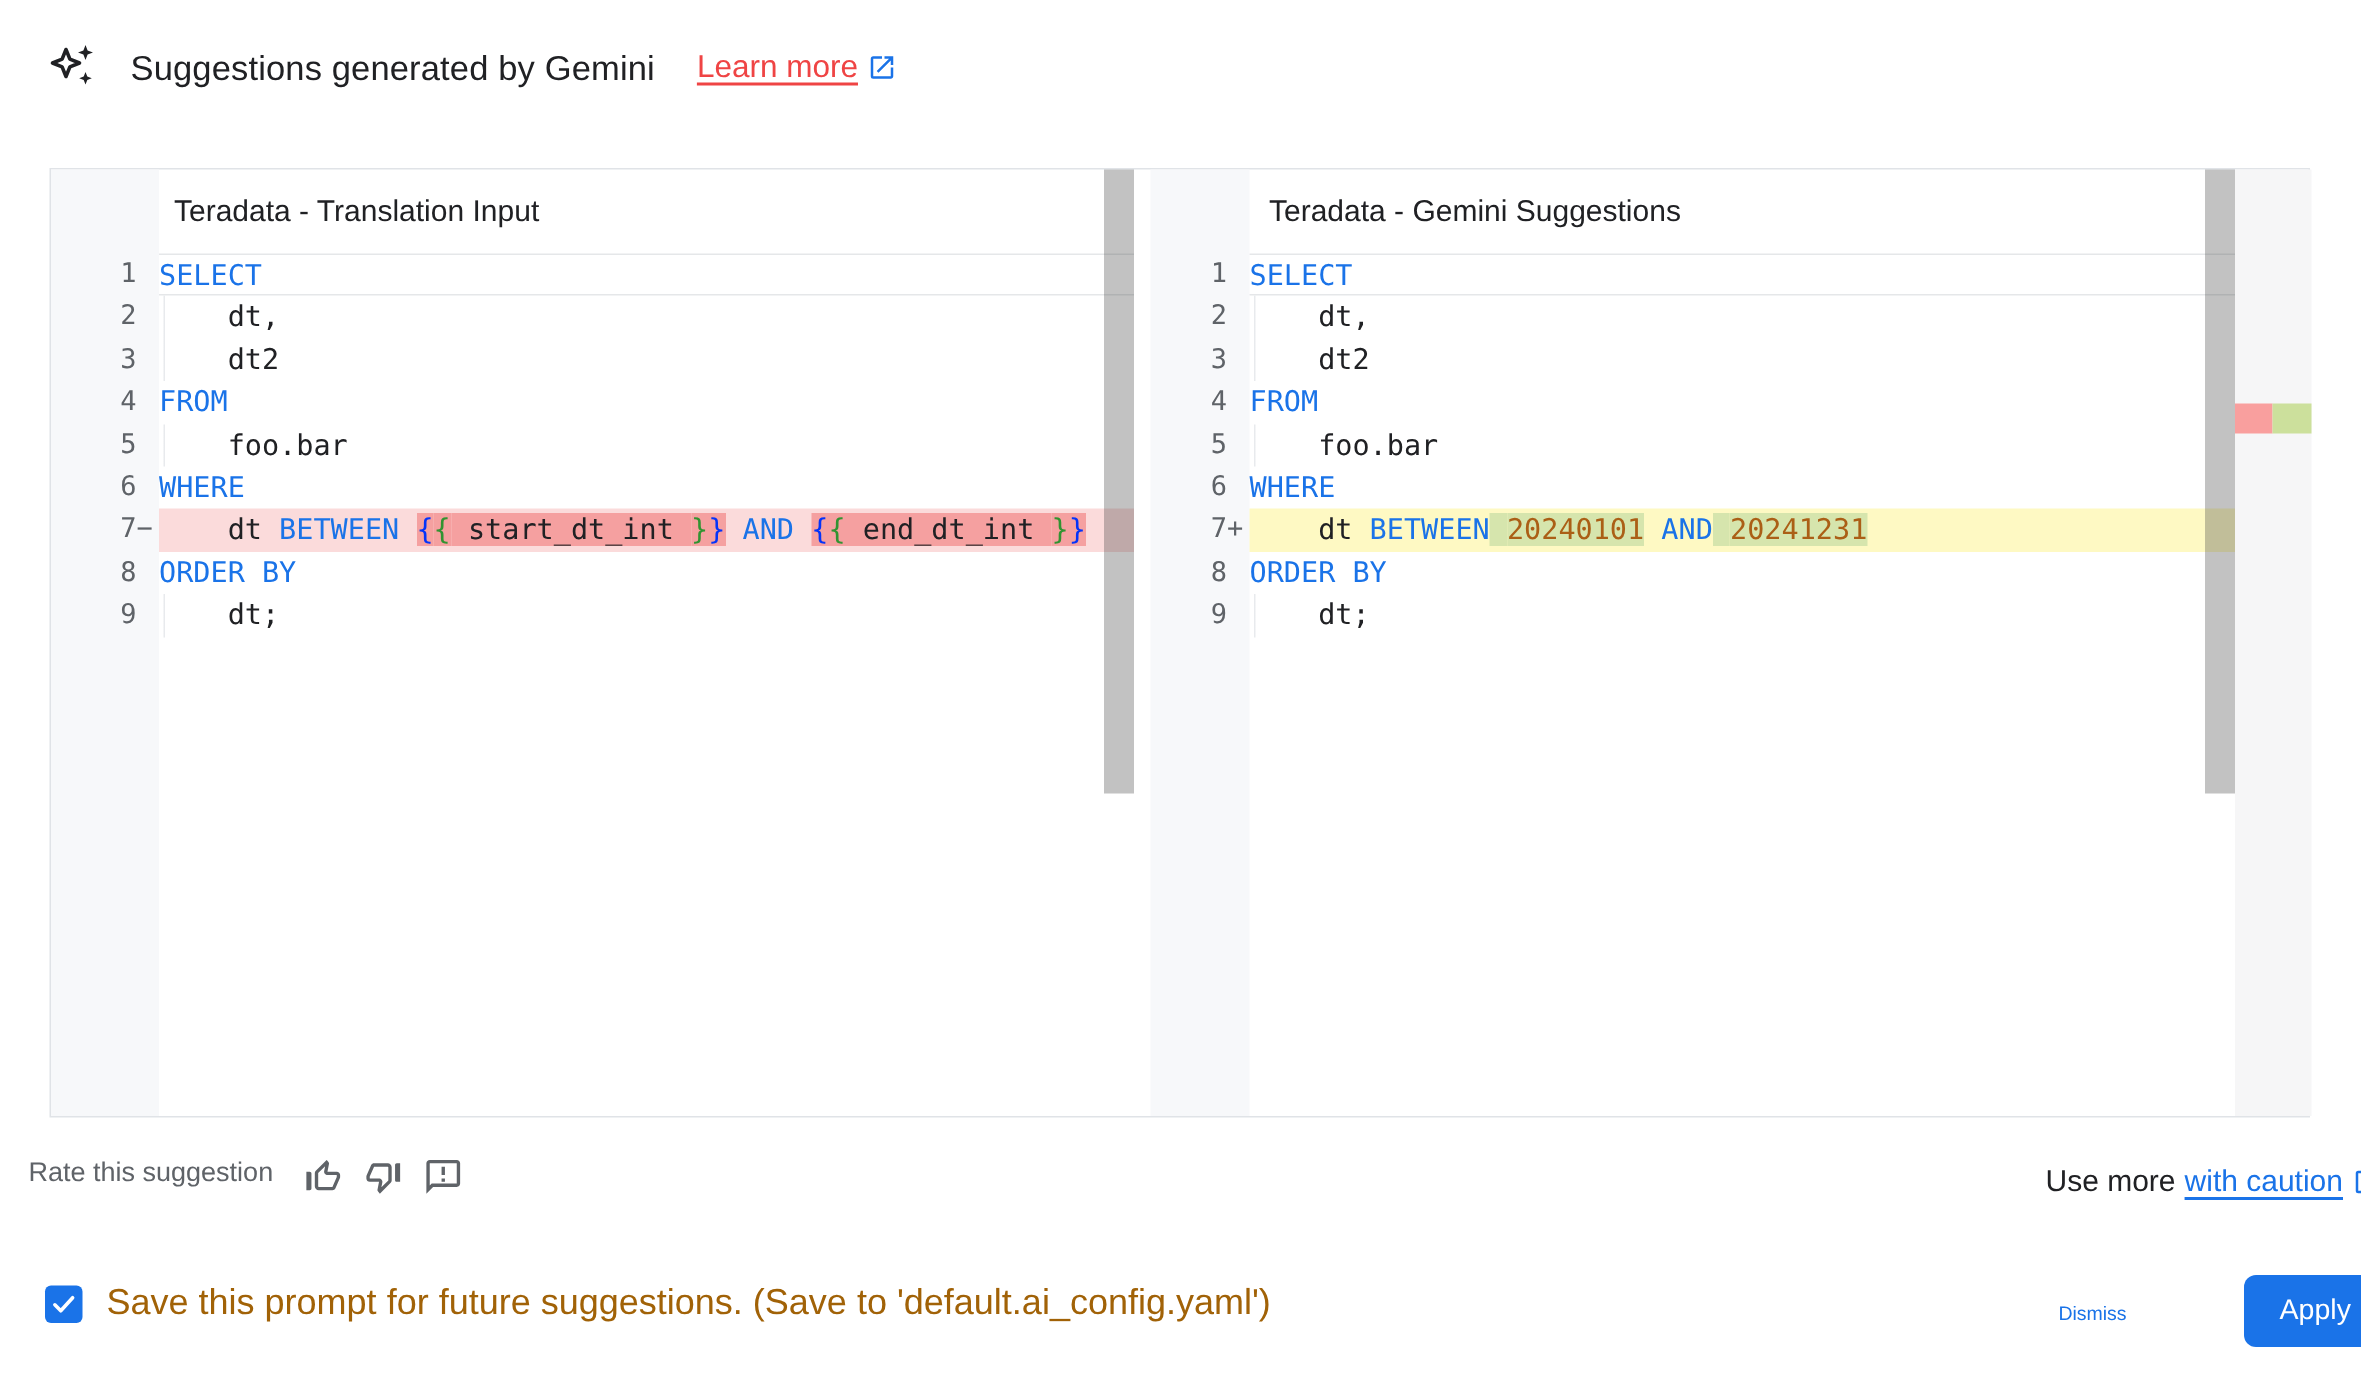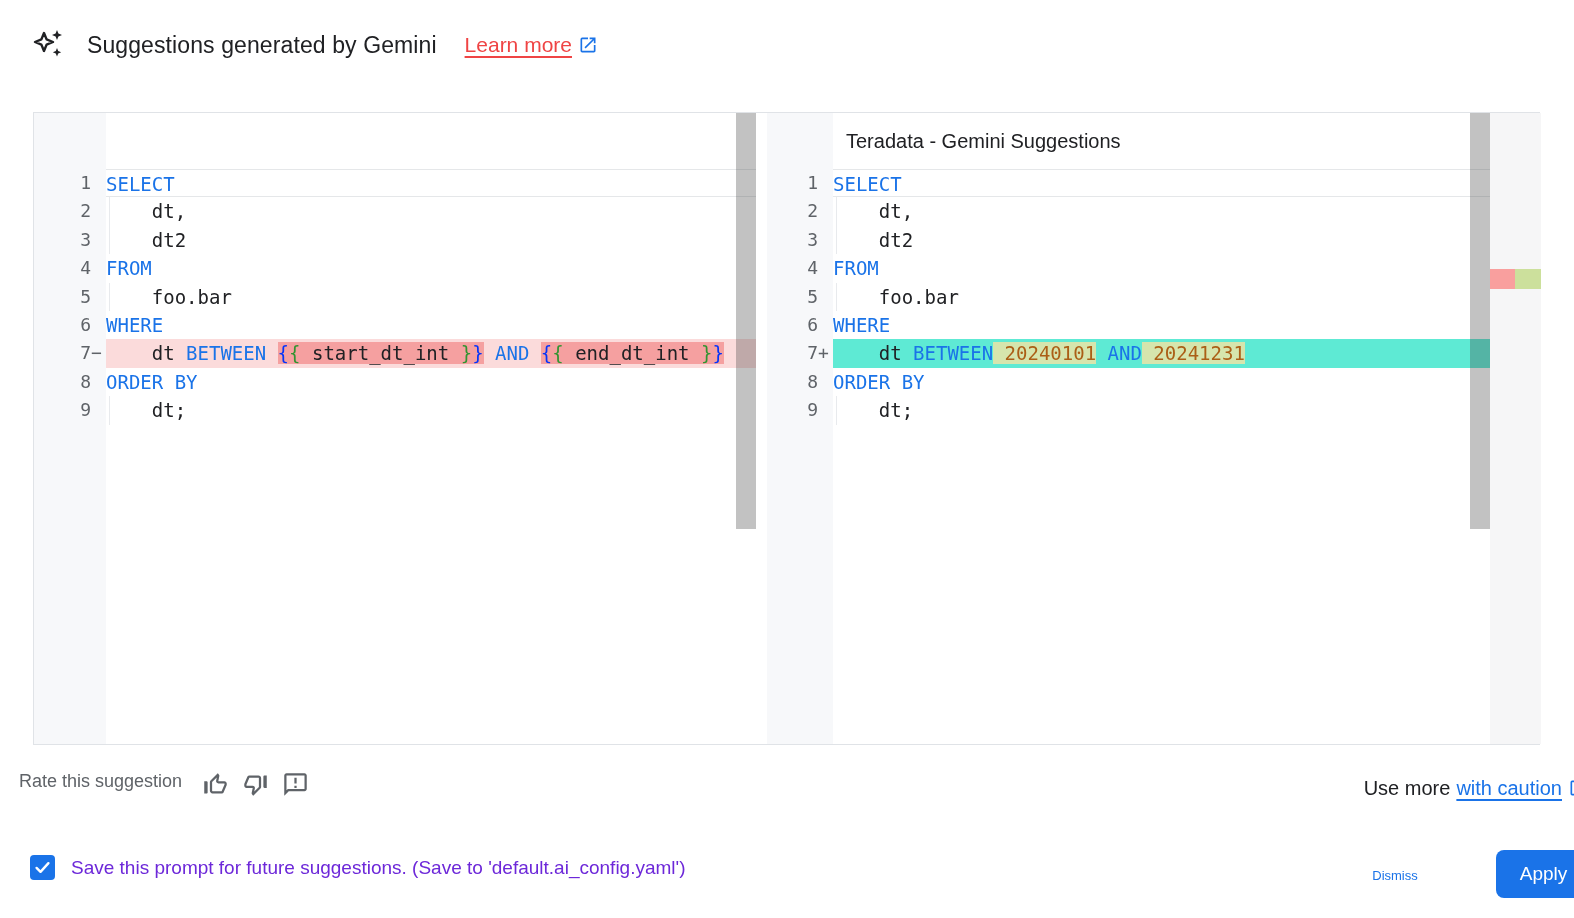--- a/index.html
+++ b/index.html
@@ -37,21 +37,21 @@
 
   .rows{position:absolute;top:56px;}
   .left .rows{left:72px;right:0;}
   .right .rows{left:66px;right:51px;}
   .row{height:28.4px;line-height:28.4px;white-space:pre;box-sizing:border-box;
     font-family:"DejaVu Sans Mono",monospace;font-size:19px;color:#202124;}
   .row.current{border-top:1px solid #e5e7e9;border-bottom:1px solid #e5e7e9;}
   .row.ind{background-image:linear-gradient(#e8eaed,#e8eaed);background-size:1px 100%;
     background-position:3px 0;background-repeat:no-repeat;}
   .row.del{background-color:#fbdbdb;}
-  .row.add{background-color:#5eead4;}
+  .row.add{background-color:#fef9c3;}
   .h-del{background-color:#f5a0a0;}
   .h-add{background-color:#d6e5ad;}
   .tk-kw{color:#1a73e8;}
   .tk-pl{color:#202124;}
   .tk-num{color:#ab5f16;}
   .tk-bb{color:#0433fa;}
   .tk-bg{color:#319331;}
 
   .sb{position:absolute;top:0;bottom:0;width:20px;z-index:3;}
   .left .sb{right:0;}
@@ -73,21 +73,21 @@
   .use-code{position:absolute;right:34px;top:773px;height:30px;display:flex;align-items:center;
     font-size:20px;color:#202124;}
   .caution-link{color:#1a73e8;text-decoration:underline;text-underline-offset:4px;
     margin-left:6px;cursor:pointer;}
   .use-code svg{margin-left:6px;}
 
   
   .footer-left{position:absolute;left:30px;top:855px;display:flex;align-items:center;}
   .checkbox{width:25px;height:25px;background:#1a73e8;border-radius:4px;display:flex;
     align-items:center;justify-content:center;cursor:pointer;flex:0 0 auto;}
-  .save-label{margin-left:16px;font-size:19px;color:#6d28d9;}
+  .save-label{margin-left:16px;font-size:24px;color:#a16207;}
   .dismiss-btn{position:absolute;left:1340px;top:853px;width:110px;height:44px;background:none;
     border:none;color:#1a73e8;font-size:13px;font-weight:500;cursor:pointer;
     font-family:"Liberation Sans",sans-serif;}
   .apply-btn{position:absolute;left:1468px;top:850px;width:95px;height:48px;background:#1a73e8;
     border:none;border-radius:8px;color:#fff;font-size:19px;font-weight:500;cursor:pointer;
     font-family:"Liberation Sans",sans-serif;margin-left:28px;}
 </style>
 </head>
 <body>
 
@@ -105,20 +105,21 @@
       <svg width="20" height="20" viewBox="0 0 24 24" fill="#1a73e8">
         <path d="M19 19H5V5h7V3H5a2 2 0 0 0-2 2v14a2 2 0 0 0 2 2h14c1.1 0 2-.9 2-2v-7h-2v7zM14 3v2h3.59l-9.83 9.83 1.41 1.41L19 6.41V10h2V3h-7z"></path>
       </svg>
     </span>
   </div>
 
   <div class="diff">
 
     <div class="editor left">
       <div class="gutter-bg"></div>
+      <div class="panel-title">Teradata - Translation Input</div>
       <div class="gutter-rows">
           <div class="gline">
             <span class="n">1</span>
             <span class="s"></span>
           </div>
           <div class="gline">
             <span class="n">2</span>
             <span class="s"></span>
           </div>
           <div class="gline">

